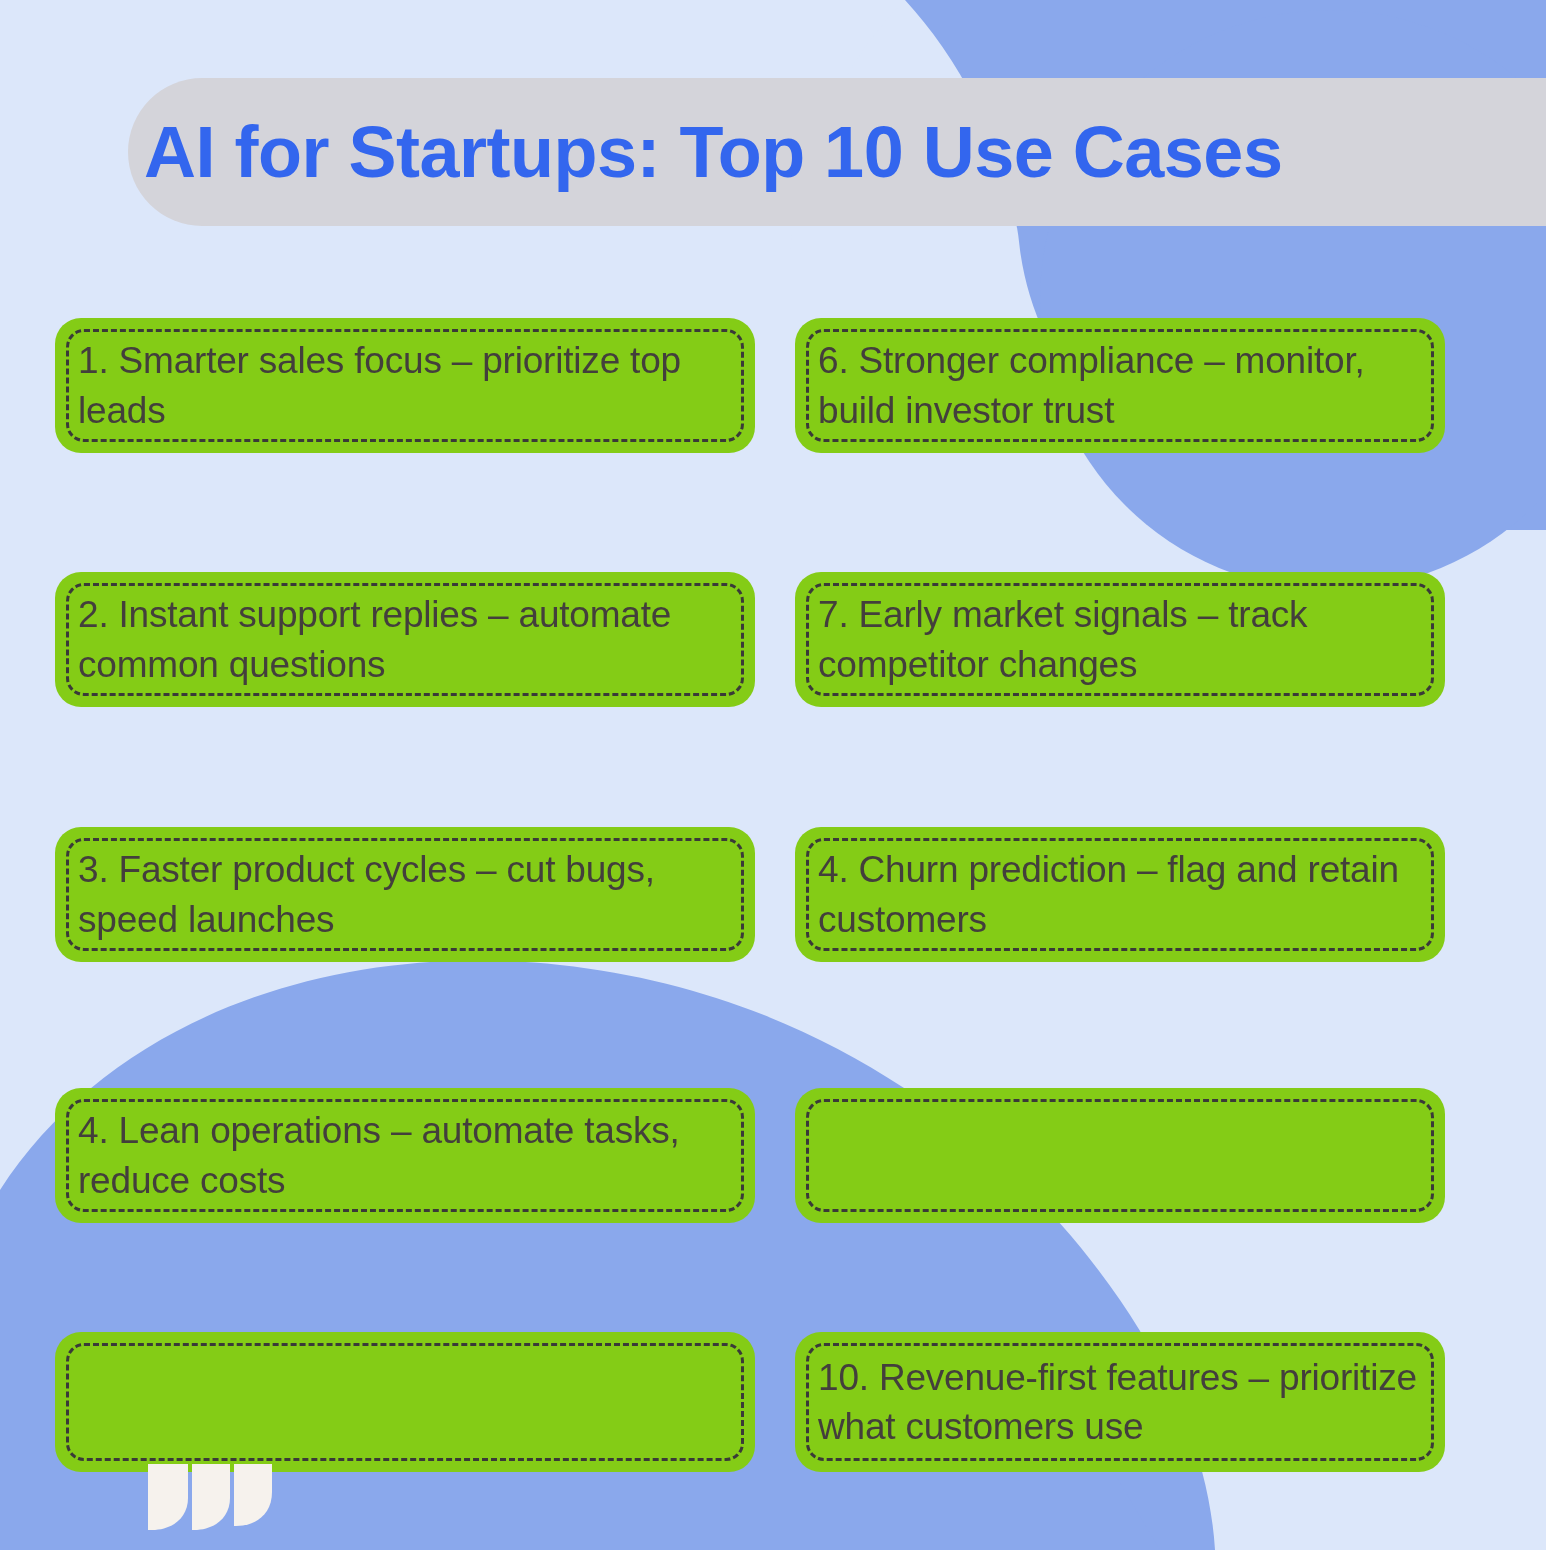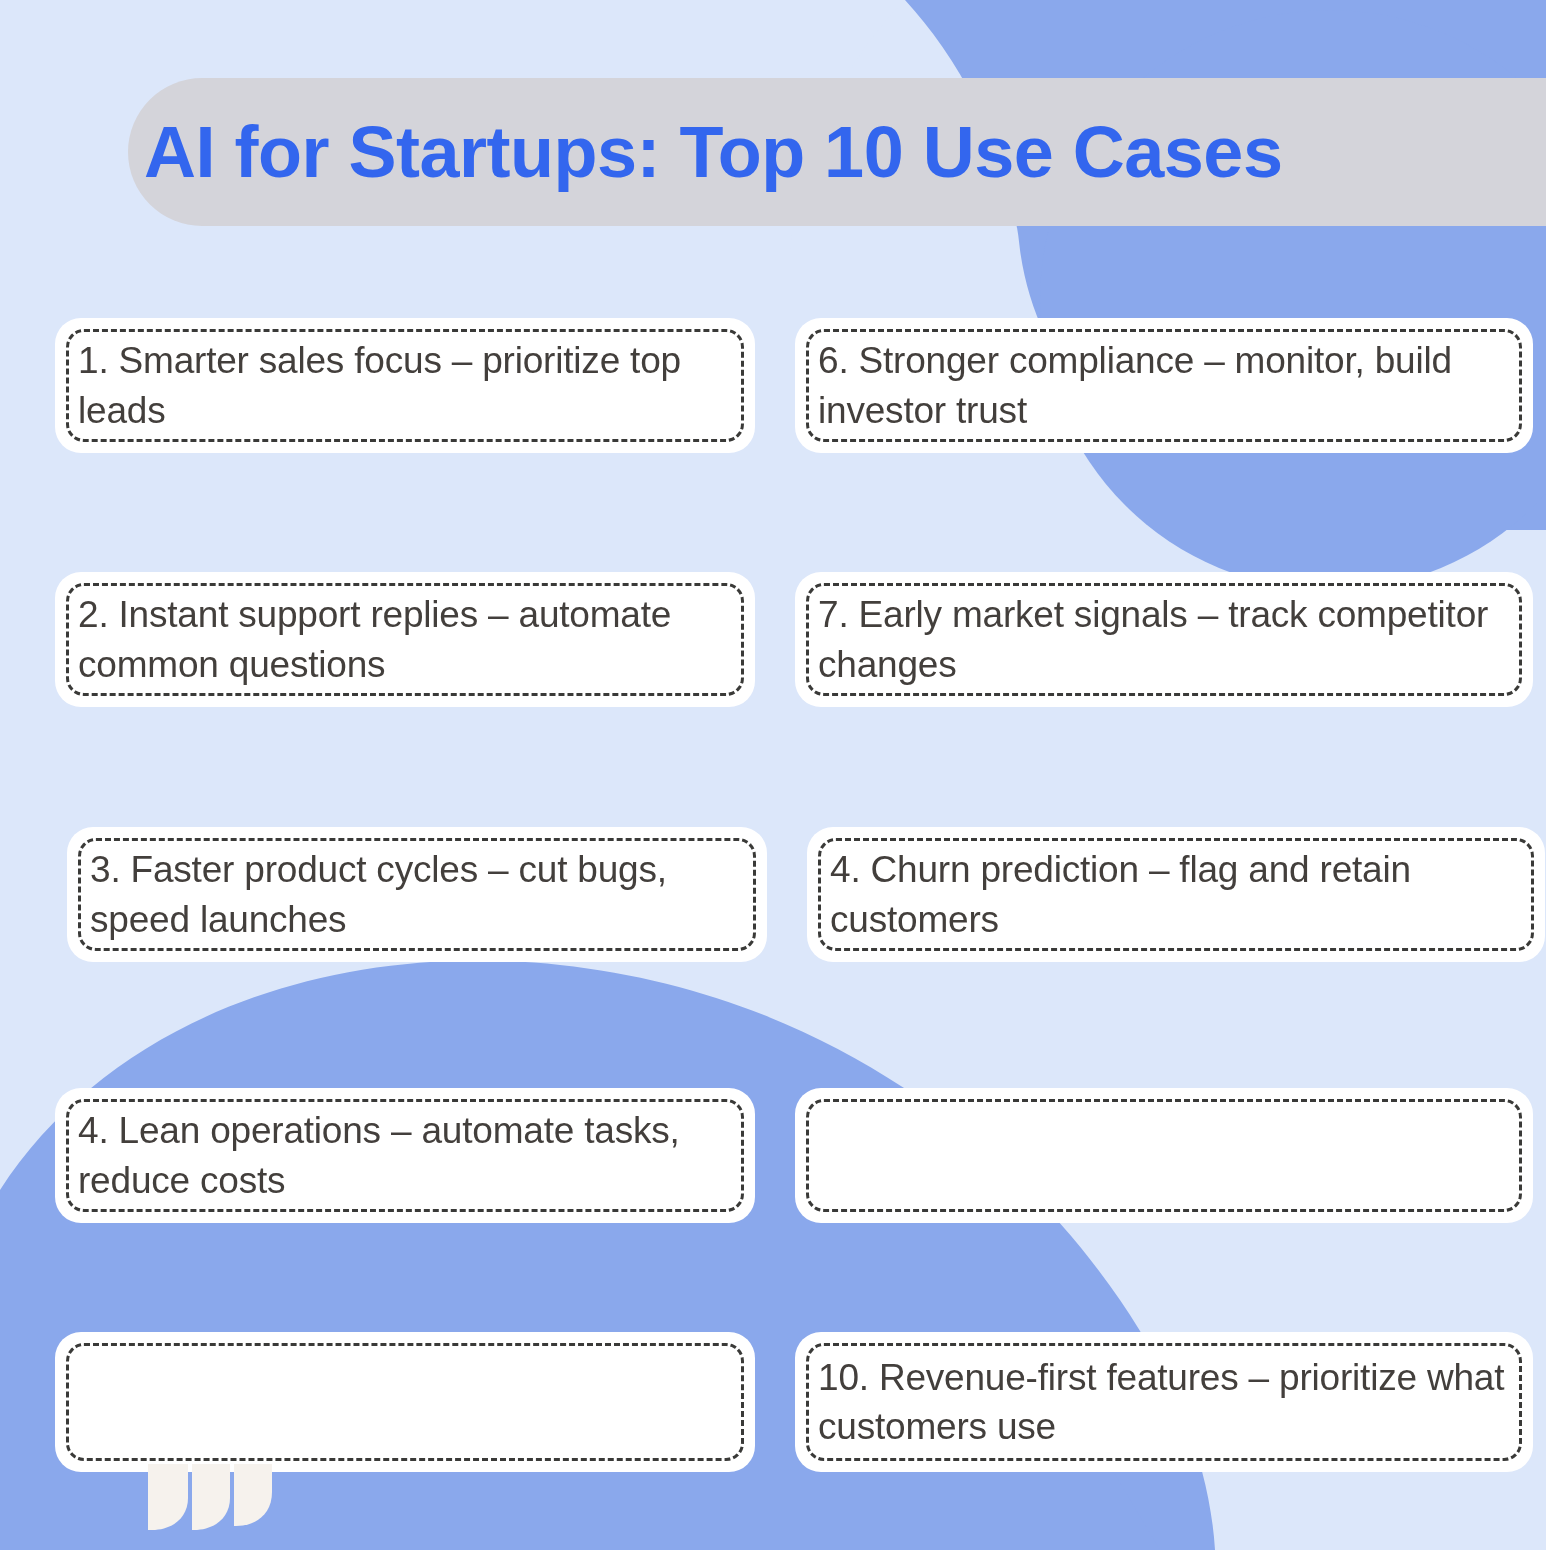--- a/index.html
+++ b/index.html
@@ -60,21 +60,21 @@
     position: absolute;
     left: 0;
     top: 0;
     width: 1546px;
     height: 1550px;
   }
 
   .card {
     position: absolute;
     box-sizing: border-box;
-    background: #ffffff;
+    background: #84cc16;
     border-radius: 26px;
     padding: 14px 17px 14px 17px;
     display: flex;
     align-items: center;
   }
   .card .dash {
     position: absolute;
     left: 11px;
     top: 11px;
     right: 11px;
@@ -90,25 +90,25 @@
     line-height: 1.33;
     color: #433f3c;
     letter-spacing: -0.2px;
     padding: 0 6px 0 6px;
     z-index: 2;
   }
 
   
   .col-l { left: 55px;  width: 700px; }
   
-  .col-r { left: 795px; width: 738px; }
+  .col-r { left: 795px; width: 650px; }
 
   .row1 { top: 318px;  height: 135px; }
   .row2 { top: 572px;  height: 135px; }
-  .row3 { top: 827px;  height: 135px; margin-left: 12px; }
+  .row3 { top: 827px;  height: 135px; }
   .row4 { top: 1088px; height: 135px; }
   .row5 { top: 1332px; height: 140px; }
 
   
   .tail {
     position: absolute;
     left: 148px;
     top: 1464px;
     width: 124px;
     height: 70px;

